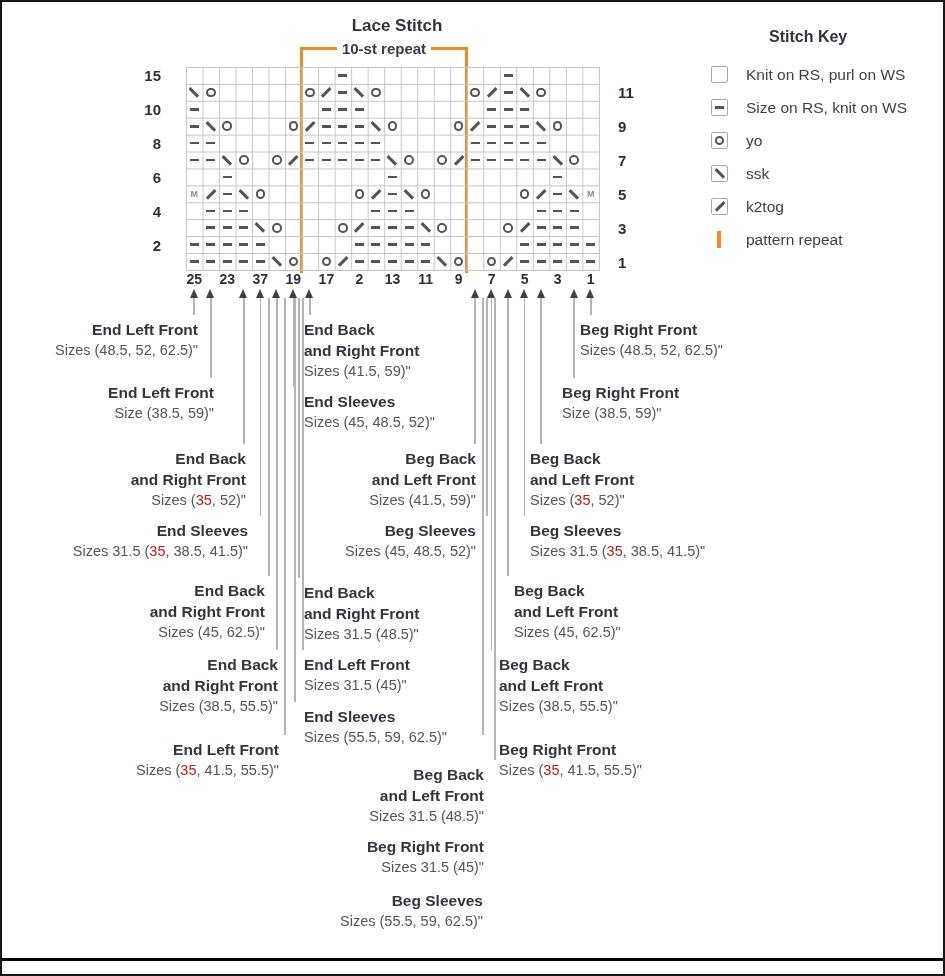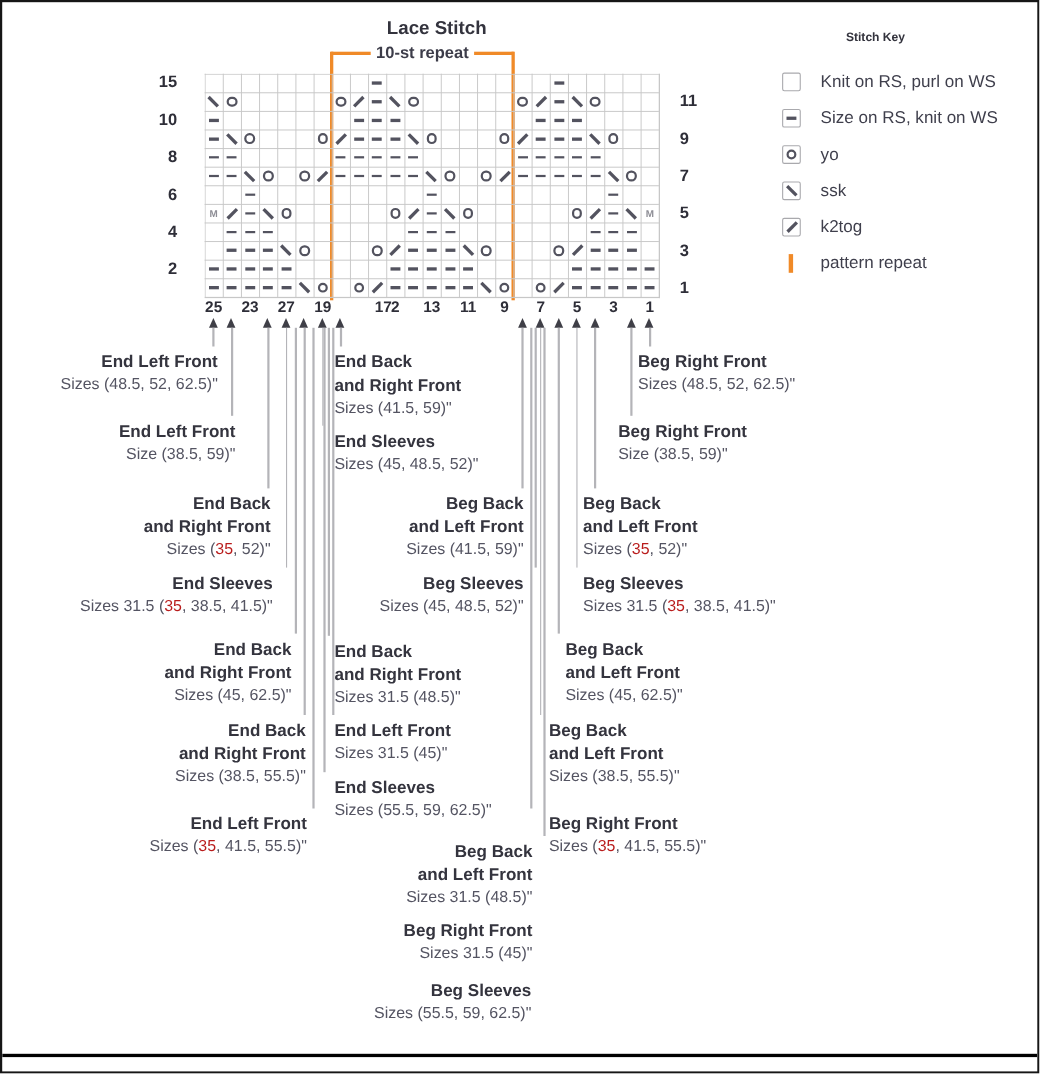--- a/index.html
+++ b/index.html
@@ -26,21 +26,21 @@
   .colnum{position:absolute;font-size:14px;font-weight:bold;color:#2e2e38;transform:translateX(-50%);white-space:nowrap;}
   .arrowhead{position:absolute;width:0;height:0;border-left:4.5px solid transparent;
              border-right:4.5px solid transparent;border-bottom:9px solid #3f3f47;}
   .leader{position:absolute;width:1.6px;background:#b4b4b8;}
   .ann{position:absolute;line-height:21px;white-space:nowrap;}
   .ann.right{text-align:right;}
   .ann.left{text-align:left;}
   .ann-name{font-size:15.5px;font-weight:bold;color:#34343e;}
   .ann-sizes{font-size:14.5px;font-weight:normal;color:#545462;}
   .orange{color:#b91c1c;}
-  #key-title{font-size:11px;font-weight:bold;color:#33333d;}
+  #key-title{font-size:16px;font-weight:bold;color:#33333d;}
   .key-row{position:absolute;height:20px;}
   .key-box{position:absolute;left:0;top:0;width:17px;height:17px;border:1.5px solid #a9a9ad;
            border-radius:2px;box-sizing:border-box;display:flex;align-items:center;justify-content:center;background:#fff;}
   .key-bar{position:absolute;left:6px;top:0;width:3.5px;height:17px;background:#f08a28;}
   .key-label{position:absolute;left:35px;top:0px;font-size:15.5px;color:#3f3f4c;white-space:nowrap;}
   .bottom-rule{left:0;width:941px;height:3px;background:#000;top:956px;}
 </style>
 </head>
 <body>
 
@@ -562,23 +562,23 @@
     <div class="rownum" style="top: 141.14px; right: 782px;">8</div>
     <div class="rownum" style="top: 158.06px; left: 616px;">7</div>
     <div class="rownum" style="top: 174.98px; right: 782px;">6</div>
     <div class="rownum" style="top: 191.9px; left: 616px;">5</div>
     <div class="rownum" style="top: 208.82px; right: 782px;">4</div>
     <div class="rownum" style="top: 225.74px; left: 616px;">3</div>
     <div class="rownum" style="top: 242.66px; right: 782px;">2</div>
     <div class="rownum" style="top: 259.58px; left: 616px;">1</div>
     <div class="colnum" style="left: 192.26px; top: 269px;">25</div>
     <div class="colnum" style="left: 225.3px; top: 269px;">23</div>
-    <div class="colnum" style="left: 258.34px; top: 269px;">27</div>
+    <div class="colnum" style="left: 258.34px; top: 269px;">37</div>
     <div class="colnum" style="left: 291.38px; top: 269px;">19</div>
-    <div class="colnum" style="left: 324.42px; top: 269px; margin-left: 22px;">17</div>
+    <div class="colnum" style="left: 324.42px; top: 269px;">17</div>
     <div class="colnum" style="left: 357.46px; top: 269px;">2</div>
     <div class="colnum" style="left: 390.5px; top: 269px;">13</div>
     <div class="colnum" style="left: 423.54px; top: 269px;">11</div>
     <div class="colnum" style="left: 456.58px; top: 269px;">9</div>
     <div class="colnum" style="left: 489.62px; top: 269px;">7</div>
     <div class="colnum" style="left: 522.66px; top: 269px;">5</div>
     <div class="colnum" style="left: 555.7px; top: 269px;">3</div>
     <div class="colnum" style="left: 588.74px; top: 269px;">1</div>
     <div class="arrowhead" style="left: 187.76px; top: 287px;"></div>
     <div class="leader" style="left: 191.46px; top: 296px; height: 17px;"></div>

